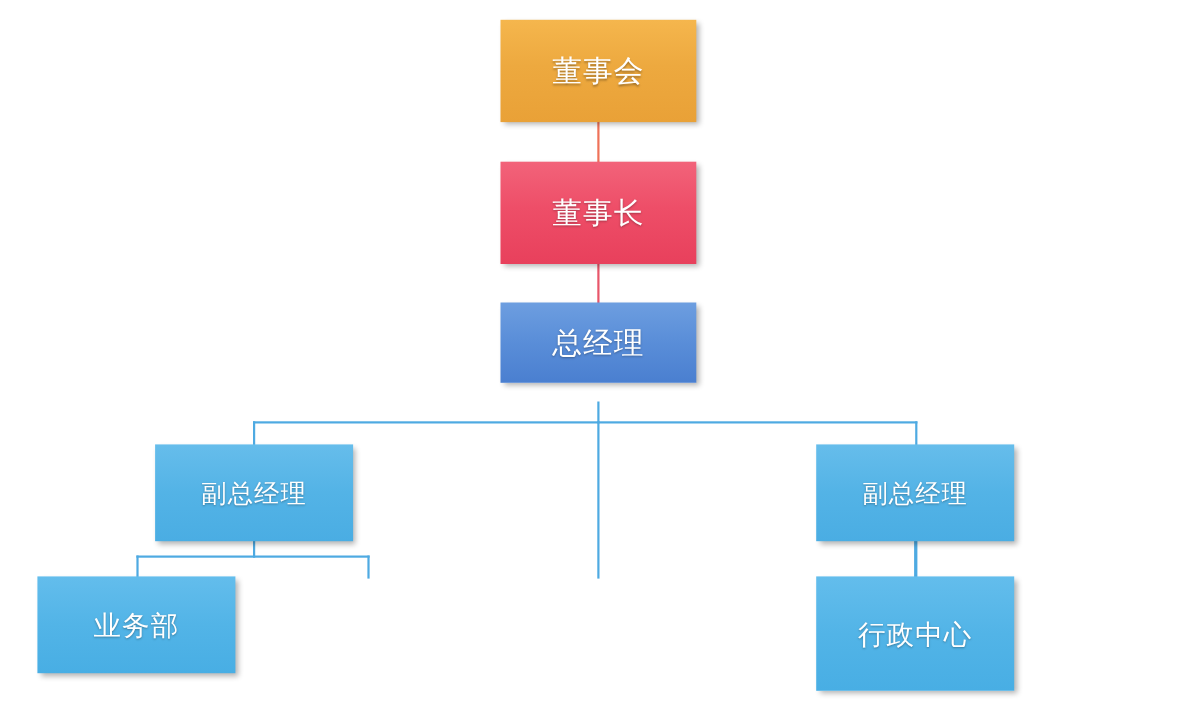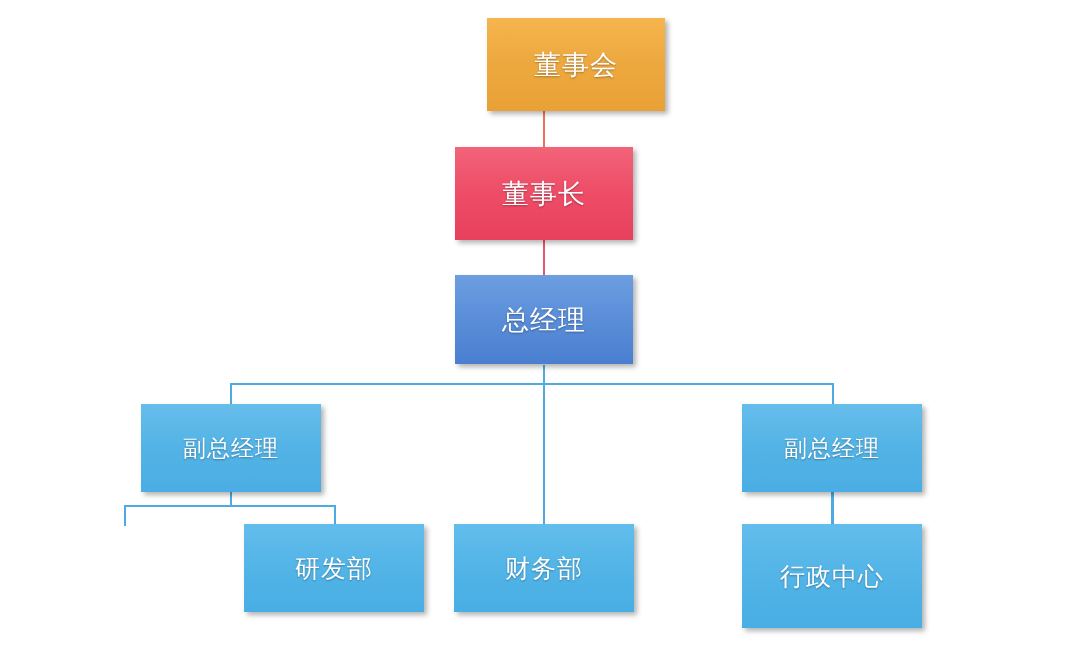--- a/index.html
+++ b/index.html
@@ -83,30 +83,29 @@
   <div class="bus" style="left:230px; top:383px; width:604px; height:23px;"></div>
 
   <div class="connector conn-blue" style="left:543px; top:383px; width:2px; height:143px;"></div>
 
   <div class="connector conn-blue" style="left:230px; top:489px; width:2px; height:18px;"></div>
 
   <div class="bus" style="left:124px; top:505px; width:212px; height:21px;"></div>
 
   <div class="connector conn-blue" style="left:831px; top:489px; width:3px; height:37px;"></div>
 
-  <div class="node node-board" style="left:455px; top:18px; width:178px; height:93px; font-size:27px;margin-left:32px;">董事会</div>
+  <div class="node node-board" style="left:455px; top:18px; width:178px; height:93px; font-size:27px;">董事会</div>
 
   <div class="node node-chair" style="left:455px; top:147px; width:178px; height:93px; font-size:27px;">董事长</div>
 
-  <div class="node node-gm" style="left:455px; top:275px; width:178px; height:89px; font-size:27px;">总经理</div>
+  <div class="node node-gm" style="left:455px; top:275px; width:178px; height:73px; font-size:27px;">总经理</div>
 
   <div class="node node-vp" style="left:141px; top:404px; width:180px; height:88px; font-size:23px;">副总经理</div>
 
   <div class="node node-vp" style="left:742px; top:404px; width:180px; height:88px; font-size:23px;">副总经理</div>
 
+  <div class="node node-dept" style="left:34px; top:524px; width:180px; height:88px; font-size:25px;">业务部</div>
 
-  <div class="node node-dept" style="left:244px; top:524px; width:180px; height:88px; font-size:25px;">研发部</div>
 
-  <div class="node node-dept" style="left:454px; top:524px; width:180px; height:88px; font-size:25px;">财务部</div>
 
   <div class="node node-dept" style="left:742px; top:524px; width:180px; height:104px; font-size:25px;">行政中心</div>
 
 </div>
 
 </body></html>

